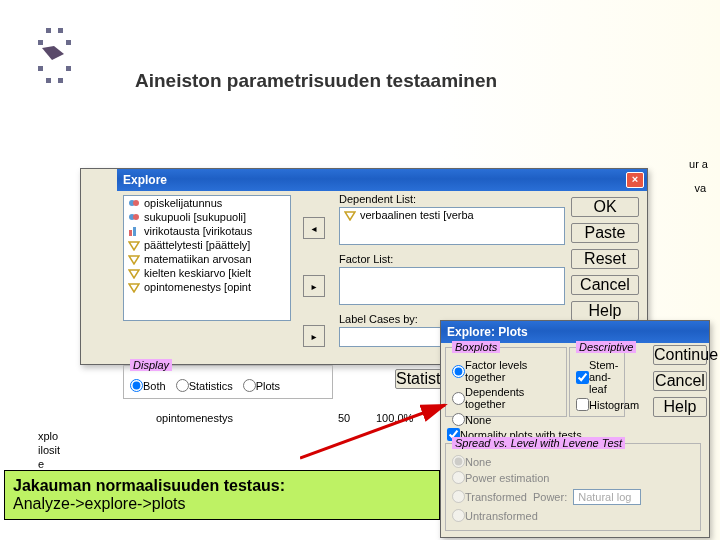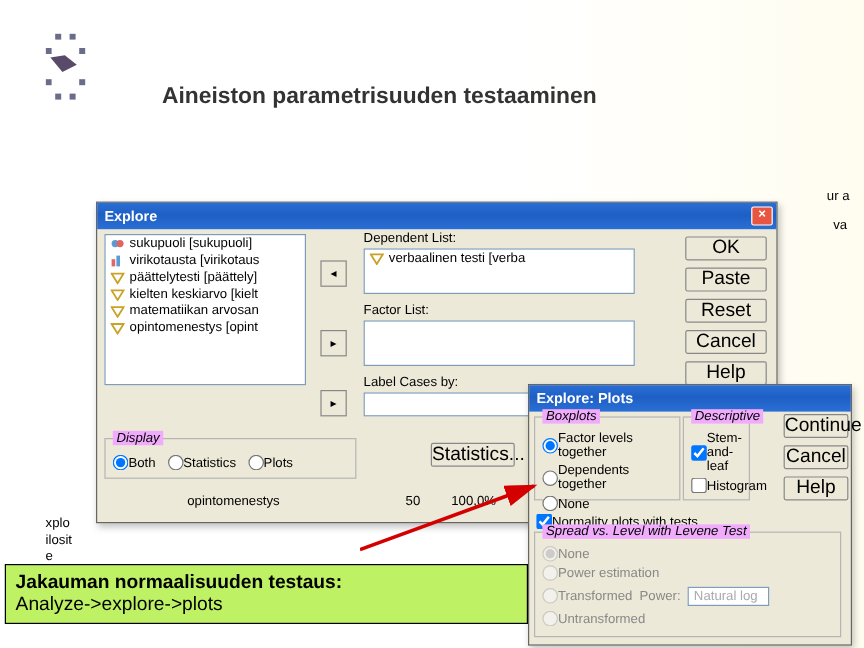--- a/index.html
+++ b/index.html
@@ -92,59 +92,66 @@
     <rect x="8" y="50" width="5" height="5" fill="#6b6b8b"></rect>
     <rect x="20" y="50" width="5" height="5" fill="#6b6b8b"></rect>
   </svg>
 </div>
 
 <div class="page-title">Aineiston parametrisuuden testaaminen</div>
 
 <div class="bg-row" style="top:158px; right:12px;">ur a</div>
 <div class="bg-row" style="top:182px; right:14px;">va</div>
 
-<div class="dialog" style="top:168px; left:80px; width:568px; height:268px;">
+<div class="dialog" style="top:168px; left:80px; width:568px; height:197px;padding-left:36px;">
   <div class="titlebar">
     <span class="tlabel">Explore</span>
     <div class="closebtn">×</div>
   </div>
   <div style="position:relative; padding:8px; height:216px;">
 
     <div class="listbox" style="position:absolute; top:4px; left:6px; width:168px; height:126px;">
       <div class="lrow">
           <span class="ic"><svg width="12" height="12">
               <circle cx="4" cy="6" r="3" fill="#5b9bd5"></circle>
               <circle cx="8" cy="6" r="3" fill="#e06666"></circle>
             </svg></span>
+          <span>opiskelijatunnus</span>
+        </div>
+      <div class="lrow">
+          <span class="ic"><svg width="12" height="12">
+              <circle cx="4" cy="6" r="3" fill="#5b9bd5"></circle>
+              <circle cx="8" cy="6" r="3" fill="#e06666"></circle>
+            </svg></span>
           <span>sukupuoli [sukupuoli]</span>
         </div>
       <div class="lrow">
           <span class="ic"><svg width="12" height="12">
               <rect x="1" y="5" width="3" height="6" fill="#e06666"></rect>
               <rect x="5" y="2" width="3" height="9" fill="#5b9bd5"></rect>
             </svg></span>
           <span>virikotausta [virikotaus</span>
         </div>
       <div class="lrow">
           <span class="ic"><svg width="12" height="12">
               <path d="M1 3 L11 3 L6 11 Z" fill="none" stroke="#c9a227" stroke-width="1.5"></path>
             </svg></span>
           <span>päättelytesti [päättely]</span>
         </div>
       <div class="lrow">
           <span class="ic"><svg width="12" height="12">
               <path d="M1 3 L11 3 L6 11 Z" fill="none" stroke="#c9a227" stroke-width="1.5"></path>
             </svg></span>
+          <span>matematiikan arvosan</span>
+        </div>
+      <div class="lrow">
+          <span class="ic"><svg width="12" height="12">
+              <path d="M1 3 L11 3 L6 11 Z" fill="none" stroke="#c9a227" stroke-width="1.5"></path>
+            </svg></span>
           <span>kielten keskiarvo [kielt</span>
-        </div>
-      <div class="lrow">
-          <span class="ic"><svg width="12" height="12">
-              <path d="M1 3 L11 3 L6 11 Z" fill="none" stroke="#c9a227" stroke-width="1.5"></path>
-            </svg></span>
-          <span>matematiikan arvosan</span>
         </div>
       <div class="lrow">
           <span class="ic"><svg width="12" height="12">
               <path d="M1 3 L11 3 L6 11 Z" fill="none" stroke="#c9a227" stroke-width="1.5"></path>
             </svg></span>
           <span>opintomenestys [opint</span>
         </div>
     </div>
 
     <div class="movebtn" style="position:absolute; top:26px; left:186px;">◂</div>

